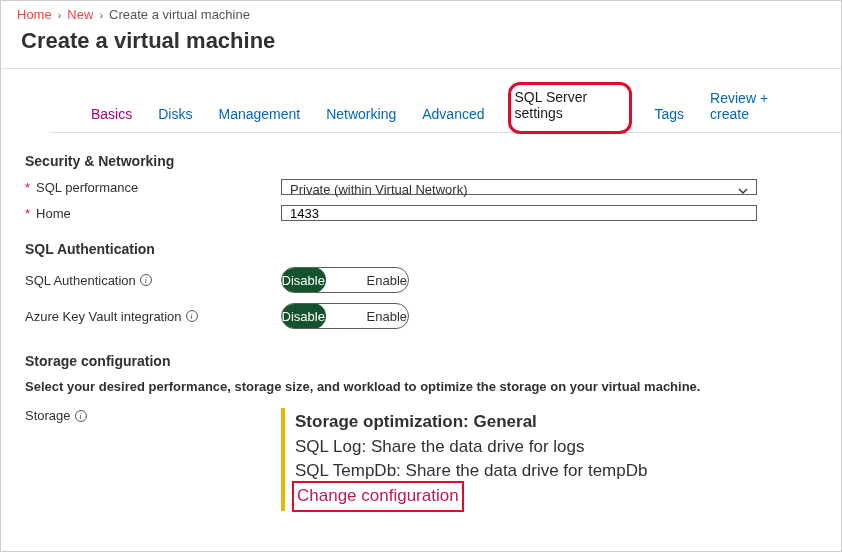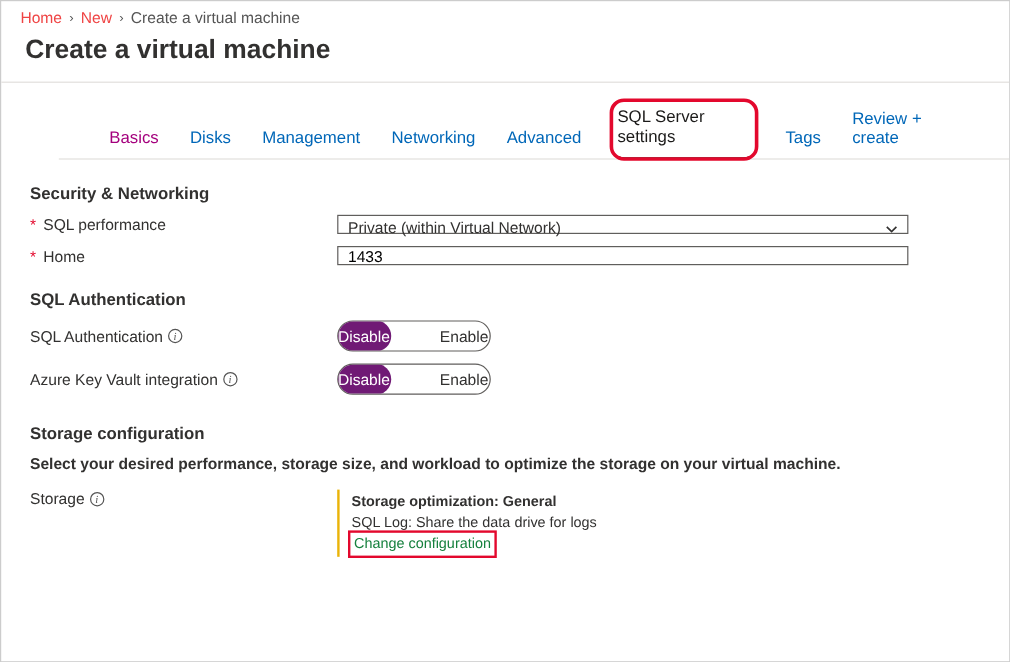--- a/index.html
+++ b/index.html
@@ -107,37 +107,37 @@
   .toggle span {
     flex: 1;
     display: flex;
     align-items: center;
     justify-content: center;
     font-size: 13px;
     cursor: pointer;
     margin-left: 41px;
   }
   .toggle .selected {
-    background: #701a75;
+    background: #14532d;
     color: #fff;
     border-radius: 14px;
     margin: -1px;
     flex: 1.05;
     text-align: center;
   }
   .toggle .unselected { color: #323130; }
   .desc { font-size: 13px; color: #323130; margin: 2px 0 14px 0; font-weight: bold; }
   .storage-block {
-    border-left: 2px solid #eab308;
+    border-left: 4px solid #eab308;
     padding: 2px 0 2px 10px;
-    font-size: 12px;
+    font-size: 17px;
     line-height: 1.45;
   }
   .storage-block .storage-title { font-weight: 700; }
-  .link { color: #15803d; cursor: pointer; text-align: center; }
+  .link { color: #be185d; cursor: pointer; text-align: center; }
   .link.highlighted {
     outline: 2px solid #e3082d;
     outline-offset: 1px;
     display: inline-block;
     padding: 0 2px;
   }
 </style>
 </head>
 <body>
 
@@ -227,18 +227,19 @@
 
   <div class="row" style="align-items:flex-start">
     <div class="label-col">
       <span>Storage</span>
       <span class="info-icon">i</span>
     </div>
     <div class="input-col">
       <div class="storage-block">
         <div class="storage-title">Storage optimization: General</div>
         <div>SQL Log: Share the data drive for logs</div>
+        <div>SQL TempDb: Share the data drive for tempDb</div>
         <span class="link highlighted">Change configuration</span>
       </div>
     </div>
   </div>
 
 </div>
 
 </body></html>

